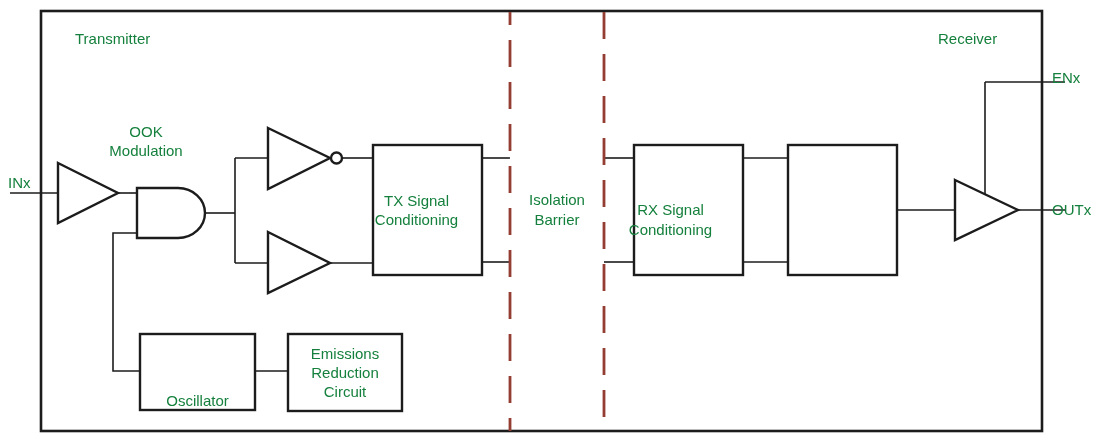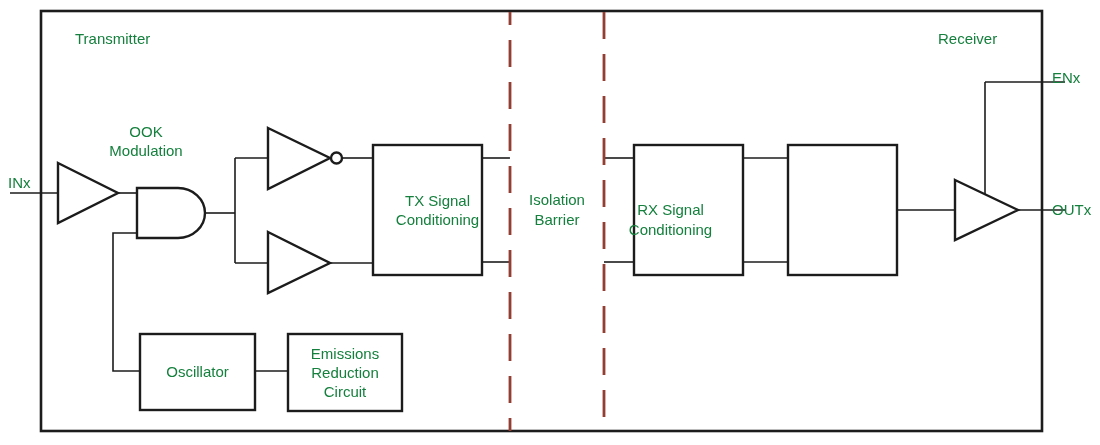--- a/index.html
+++ b/index.html
@@ -80,32 +80,32 @@
   <div class="lbl center" style="left:86px; top:122px; width:120px;">
     <span>OOK</span><br>
     <span>Modulation</span>
   </div>
 
   <div class="lbl center" style="left:509px; top:190px; width:96px; line-height:20px;">
     <span>Isolation</span><br>
     <span>Barrier</span>
   </div>
 
-  <div class="boxlbl" style="left:383px; top:145px; width:109px; height:130px;">
+  <div class="boxlbl" style="left:362px; top:145px; width:109px; height:130px;">
     <span>TX Signal</span>
     <span>Conditioning</span>
   </div>
 
   <div class="boxlbl" style="left:616px; top:145px; width:109px; height:94px;justify-content:flex-end;">
     <span>RX Signal</span>
     <span>Conditioning</span>
   </div>
 
 
-  <div class="boxlbl" style="left:140px; top:334px; width:115px; height:76px;">
+  <div class="boxlbl" style="left:140px; top:334px; width:115px; height:76px;justify-content:flex-end;">
     <span>Oscillator</span>
   </div>
 
   <div class="boxlbl" style="left:288px; top:334px; width:114px; height:77px; line-height:19px;">
     <span>Emissions</span>
     <span>Reduction</span>
     <span>Circuit</span>
   </div>
 
 </div>

